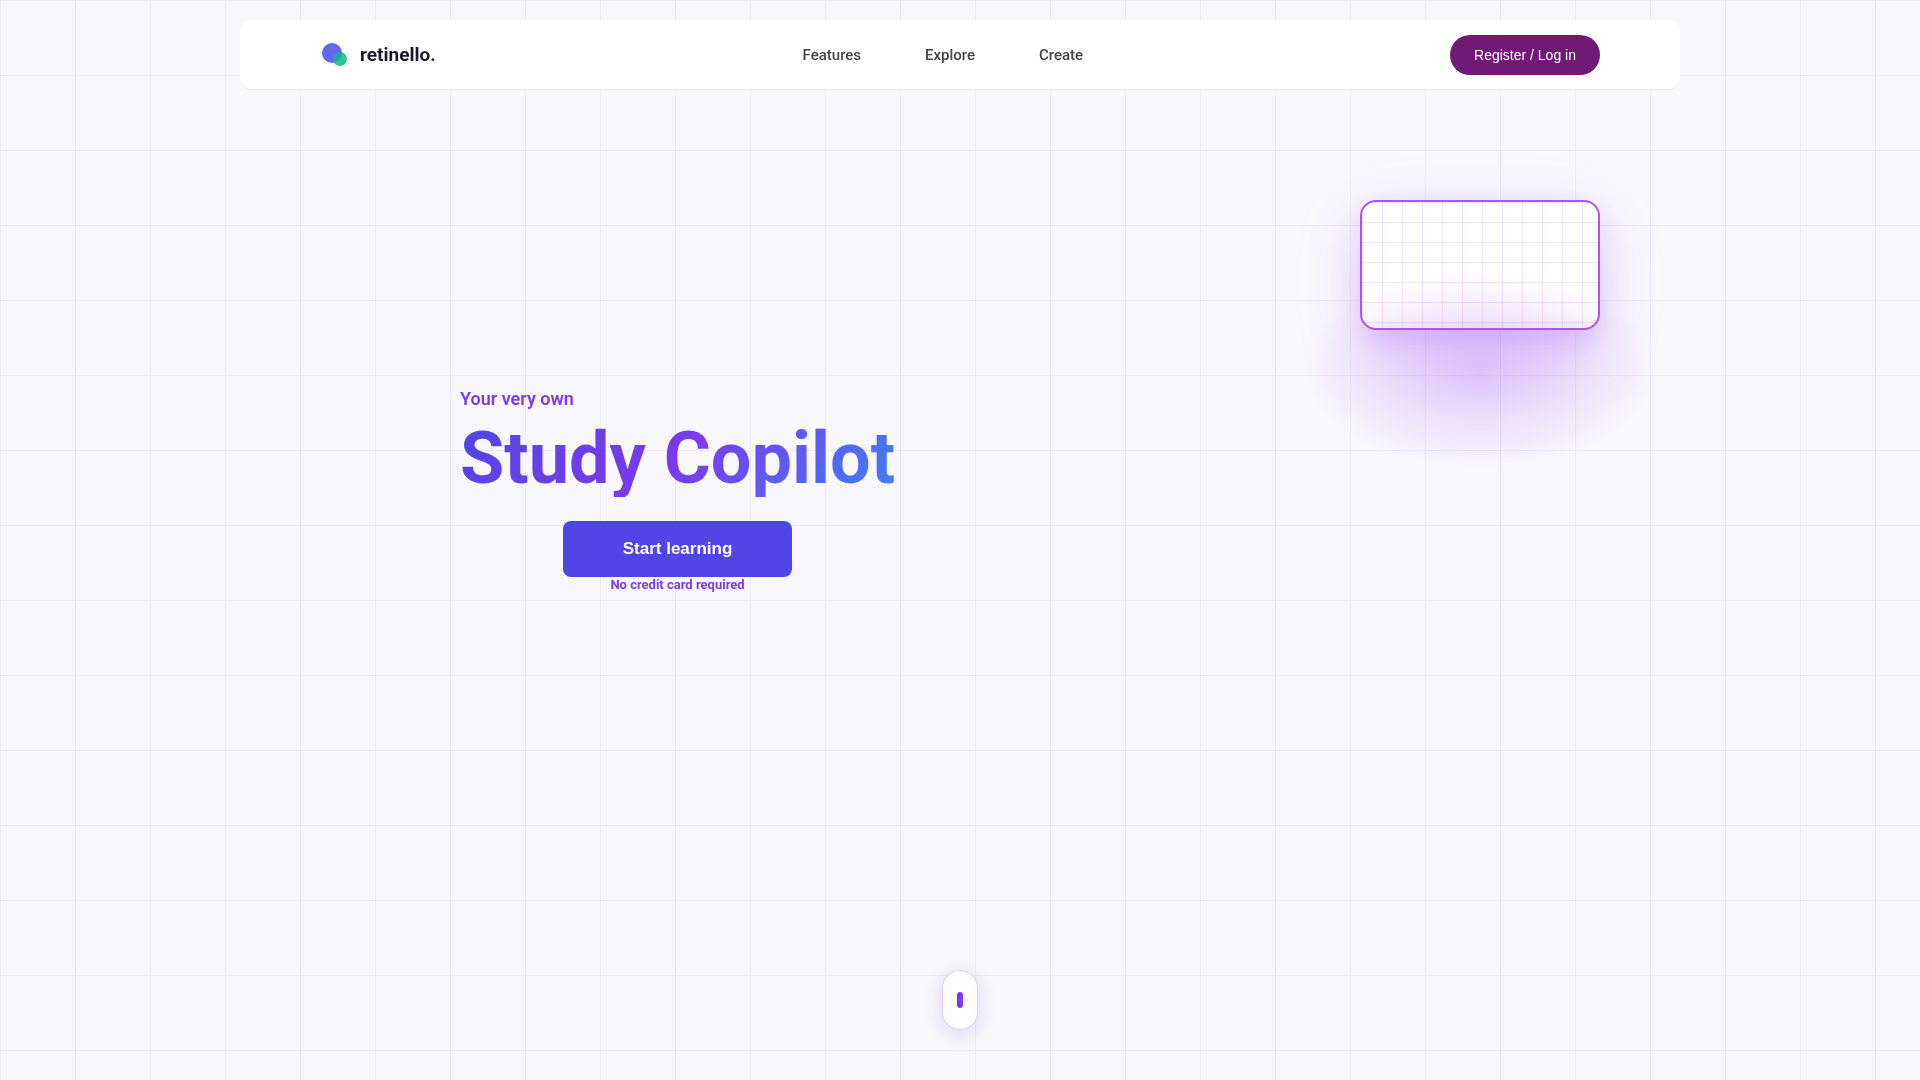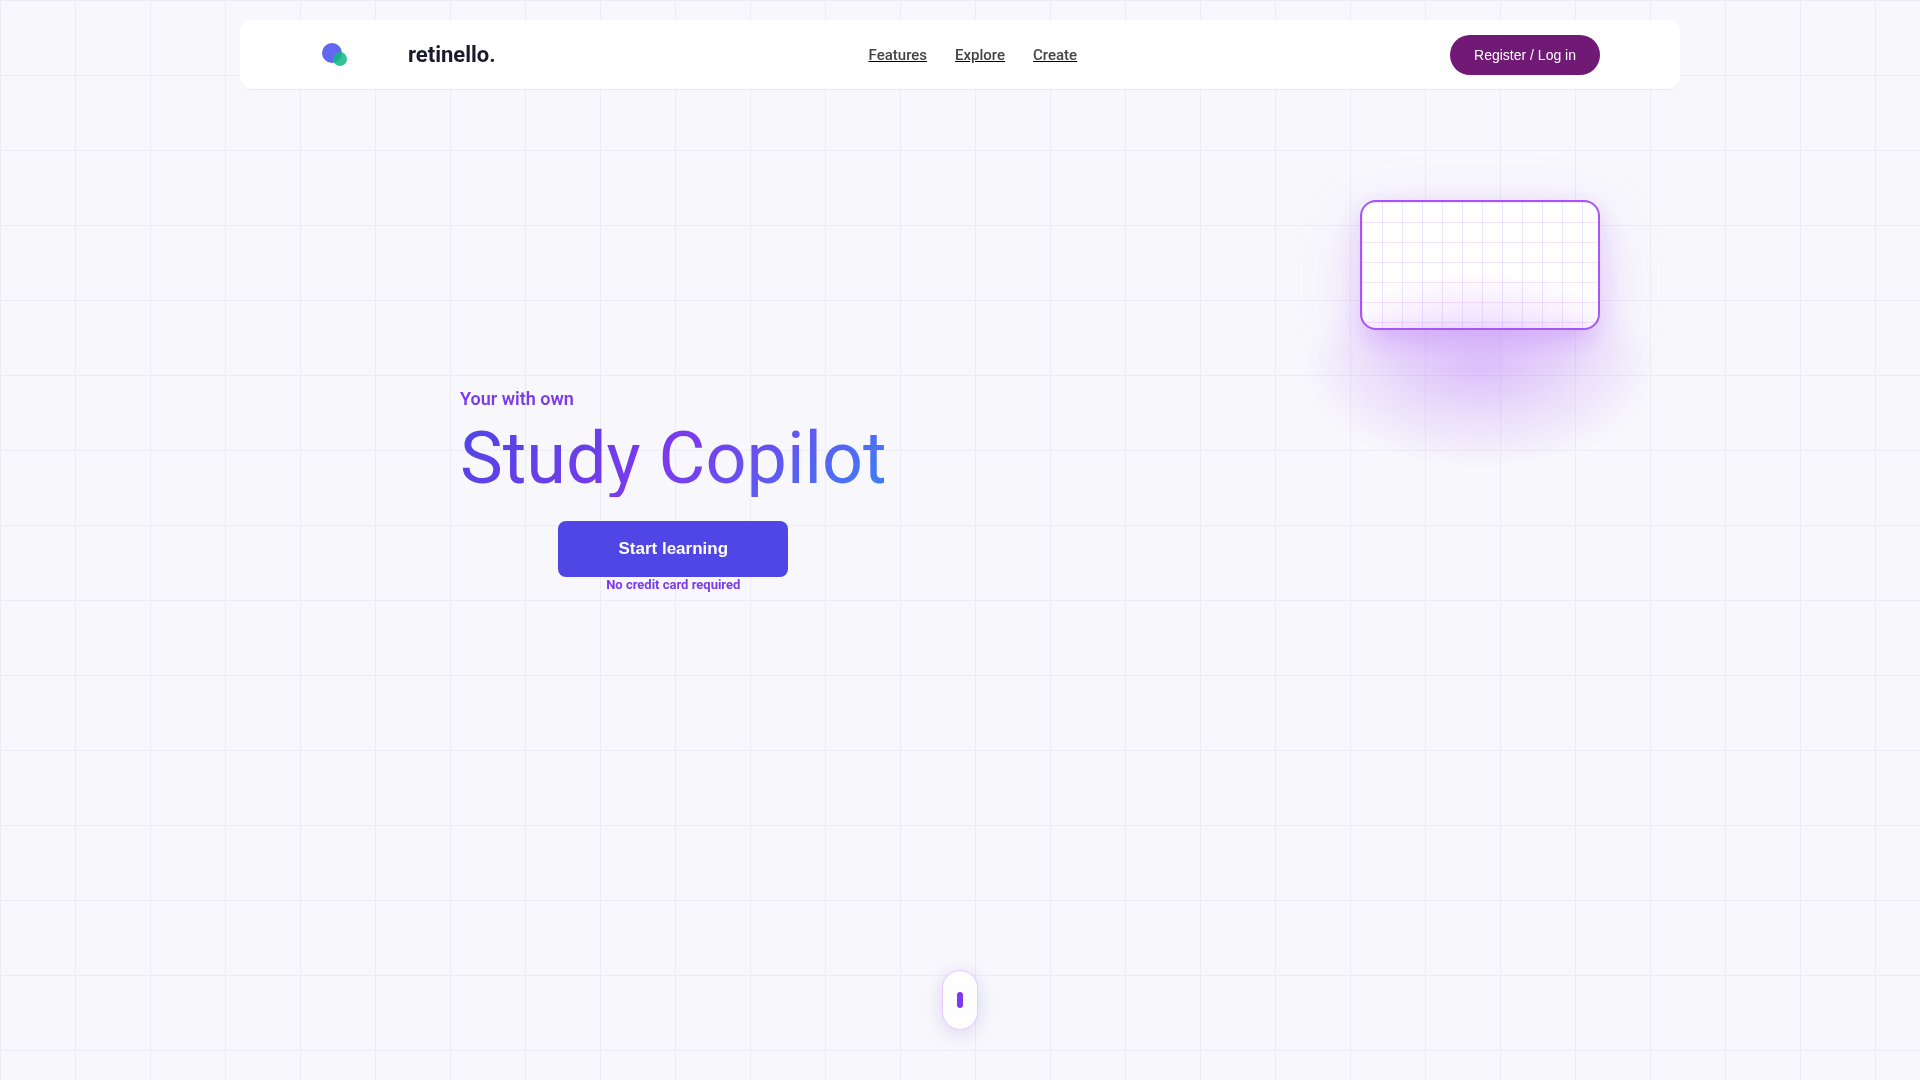--- a/index.html
+++ b/index.html
@@ -53,31 +53,29 @@
       gap: 8px;
     }
 
     .logo-icon {
       width: 32px;
       height: 32px;
       position: relative;
     }
 
     .logo-text {
-      font-size: 22px;
+      font-size: 19px;
       font-weight: 700;
       color: #1a1a2e;
-      margin-left: 48px;
     }
 
     .nav-links {
       display: flex;
       align-items: center;
-      gap: 28px;
-      text-decoration: underline;
+      gap: 64px;
     }
 
     .nav-link {
       font-size: 15px;
       color: #444;
       cursor: pointer;
       text-decoration: none;
       font-weight: 500;
     }
 
@@ -110,21 +108,21 @@
 
     .hero-subtitle {
       font-size: 18px;
       font-weight: 600;
       color: #7c3aed;
       margin-bottom: 12px;
     }
 
     .hero-title {
       font-size: 72px;
-      font-weight: 400;
+      font-weight: 700;
       color: #3b82f6;
       line-height: 1.05;
       margin-bottom: 24px;
       background: linear-gradient(135deg, #4f46e5, #7c3aed, #3b82f6);
       -webkit-background-clip: text;
       -webkit-text-fill-color: transparent;
       background-clip: text;
     }
 
     .hero-description {
@@ -265,21 +263,21 @@
     <a class="nav-link">Features</a>
     <a class="nav-link">Explore</a>
     <a class="nav-link">Create</a>
   </div>
 
   <button class="register-btn">Register / Log in</button>
 </nav>
 
 <section class="hero">
   <div class="hero-content">
-    <p class="hero-subtitle">Your with own</p>
+    <p class="hero-subtitle">Your very own</p>
     <h1 class="hero-title">Study Copilot</h1>
     <div class="cta-container">
       <button class="start-learning-btn">Start learning</button>
       <span class="no-credit-card">No credit card required</span>
     </div>
   </div>
 </section>
 
 <div class="card-glow"></div>
 

